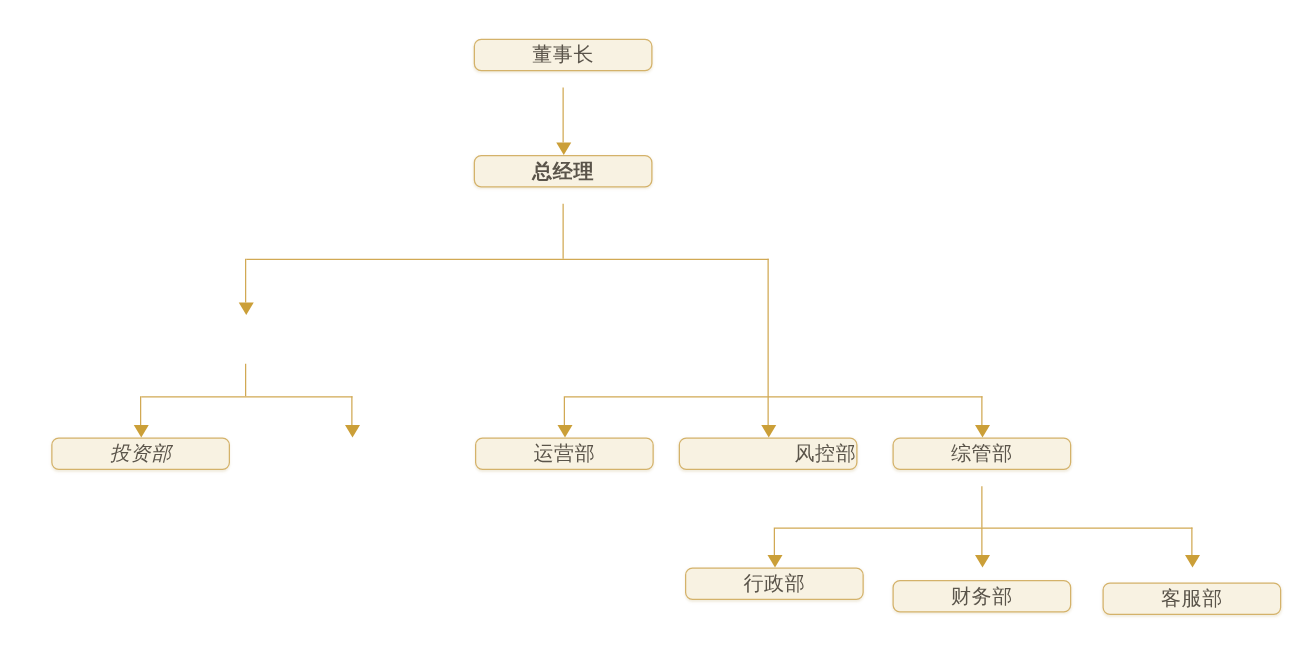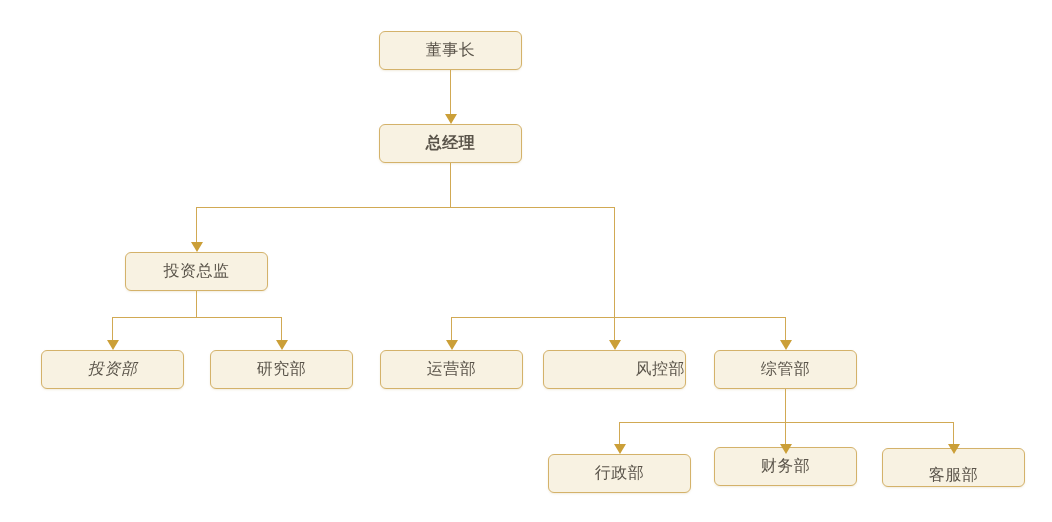--- a/index.html
+++ b/index.html
@@ -16,21 +16,21 @@
     position: relative;
     width: 1052px;
     height: 522px;
     background: var(--background);
     font-family: "Liberation Sans", "DejaVu Sans", sans-serif;
     overflow: hidden;
   }
   .node {
     position: absolute;
     width: 143px;
-    height: 39px;
+    height: 26px;
     background: var(--node-fill);
     border: 1px solid var(--node-border);
     border-radius: 6px;
     box-shadow: 0 1px 2px rgba(180, 150, 80, 0.18);
     display: flex;
     align-items: center;
     justify-content: center;
     cursor: default;
   }
   .node .label {
@@ -64,47 +64,41 @@
 <div class="canvas">
 
   <div class="node" style="left:379px; top:31px;">
     <span class="label">董事长</span>
   </div>
 
   <div class="node" style="left:379px; top:124px;font-weight:bold;">
     <span class="label">总经理</span>
   </div>
 
-  <div class="node" style="left:125px; top:252px;">
-    <span class="label">投资总监</span>
-  </div>
 
   <div class="node" style="left:41px; top:350px;font-style:italic;">
     <span class="label">投资部</span>
-  </div>
-  <div class="node" style="left:210px; top:350px;">
-    <span class="label">研究部</span>
   </div>
   <div class="node" style="left:380px; top:350px;">
     <span class="label">运营部</span>
   </div>
   <div class="node" style="left:543px; top:350px;justify-content:flex-end;">
     <span class="label">风控部</span>
   </div>
   <div class="node" style="left:714px; top:350px;justify-content:center;">
     <span class="label">综管部</span>
   </div>
 
   <div class="node" style="left:548px; top:454px;">
     <span class="label">行政部</span>
   </div>
-  <div class="node" style="left:714px; top:447px;">
+  <div class="node" style="left:714px; top:464px;">
     <span class="label">财务部</span>
   </div>
-  <div class="node" style="left:882px; top:448px;align-items:flex-end;">
+  <div class="node" style="left:882px; top:466px;">
     <span class="label">客服部</span>
   </div>
 
   <div class="vline" style="left:450px; top:70px; height:44px;"></div>
   <div class="arrow-down" style="left:445px; top:114px;"></div>
 
   <div class="vline" style="left:450px; top:163px; height:44px;"></div>
   <div class="hline" style="left:197px; top:207px; width:418px;"></div>
 
   <div class="vline" style="left:196px; top:207px; height:35px;"></div>

